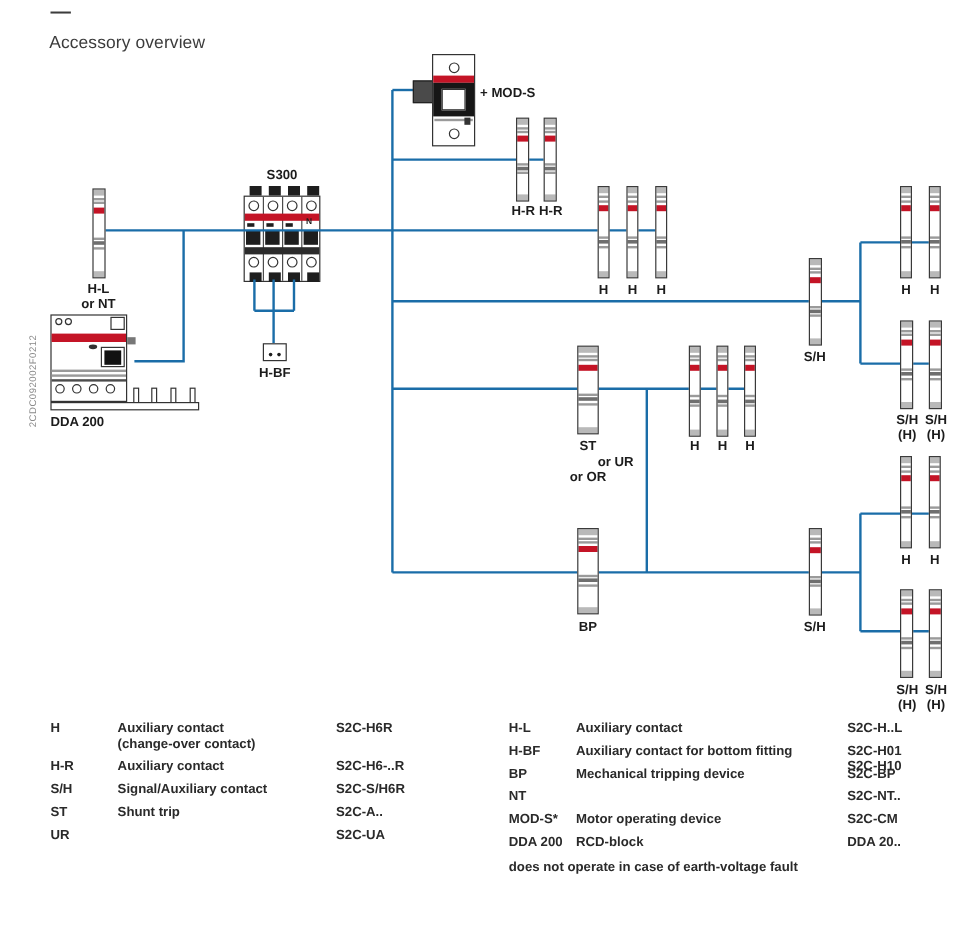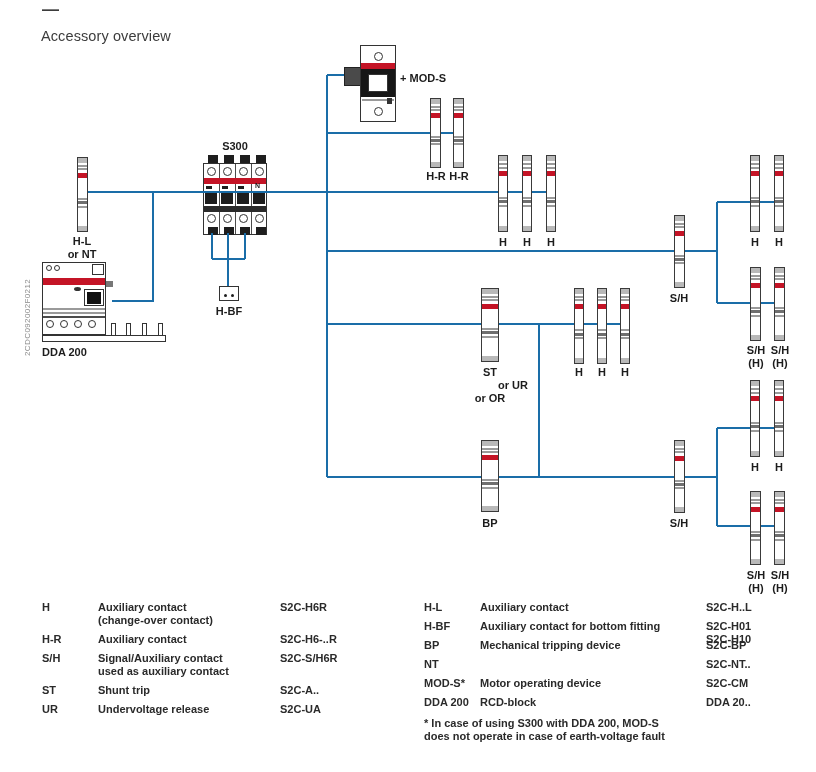--- a/index.html
+++ b/index.html
@@ -238,40 +238,36 @@
           <span class="ll">Auxiliary contact</span>
         </span>
       <span class="lc">
           <span class="ll">S2C-H6-..R</span>
         </span>
     </div>
     <div class="lrow">
       <span class="lt">S/H</span>
       <span class="ld">
           <span class="ll">Signal/Auxiliary contact</span>
-          <span class="ll">used as auxiliary contact</span>
         </span>
       <span class="lc">
           <span class="ll">S2C-S/H6R</span>
         </span>
     </div>
     <div class="lrow">
       <span class="lt">ST</span>
       <span class="ld">
           <span class="ll">Shunt trip</span>
         </span>
       <span class="lc">
           <span class="ll">S2C-A..</span>
         </span>
     </div>
     <div class="lrow">
       <span class="lt">UR</span>
-      <span class="ld">
-          <span class="ll">Undervoltage release</span>
-        </span>
       <span class="lc">
           <span class="ll">S2C-UA</span>
         </span>
     </div>
   </div>
 
   <div class="legendcol col-r" style="left:424px;top:601px;width:392px;">
     <div class="lrow">
       <span class="lt">H-L</span>
       <span class="ld">
@@ -318,18 +314,17 @@
     <div class="lrow">
       <span class="lt">DDA 200</span>
       <span class="ld">
           <span class="ll">RCD-block</span>
         </span>
       <span class="lc">
           <span class="ll">DDA 20..</span>
         </span>
     </div>
     <div class="footnote">
-      <span class="ll">* In case of using S300 with DDA 200, MOD-S</span>
       <span class="ll">does not operate in case of earth-voltage fault</span>
     </div>
   </div>
 
 </div>
 
 </body></html>

